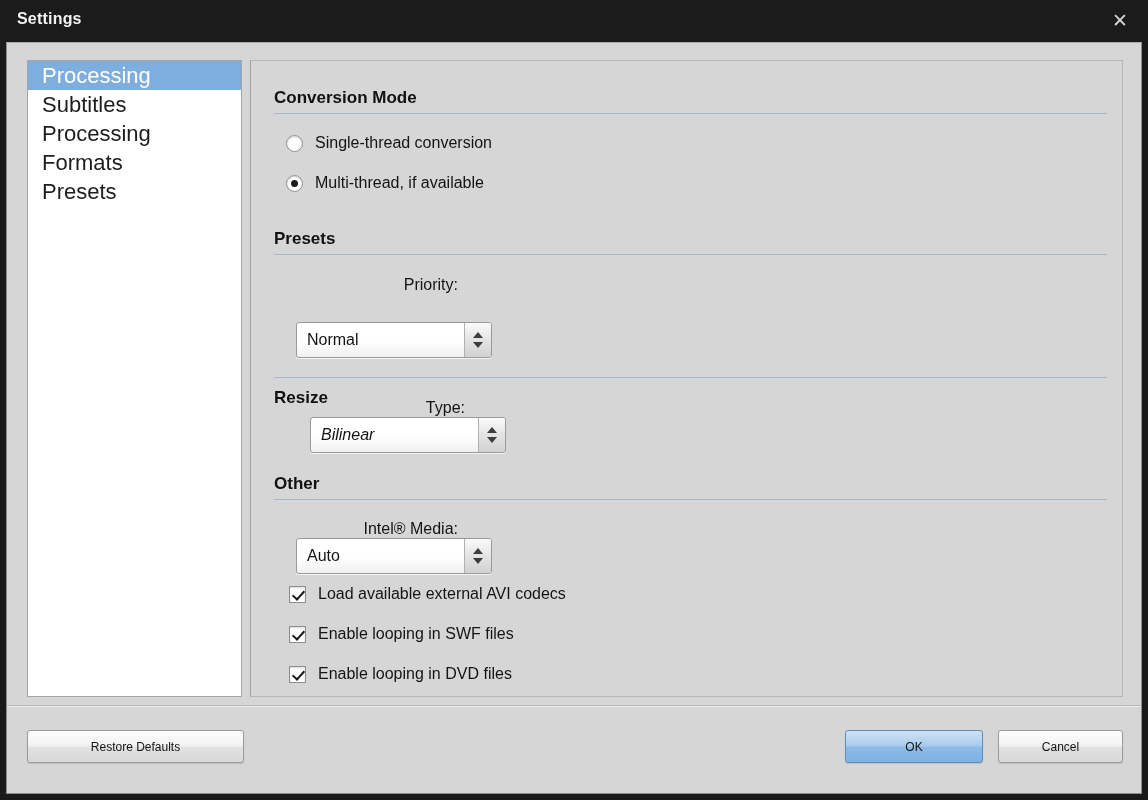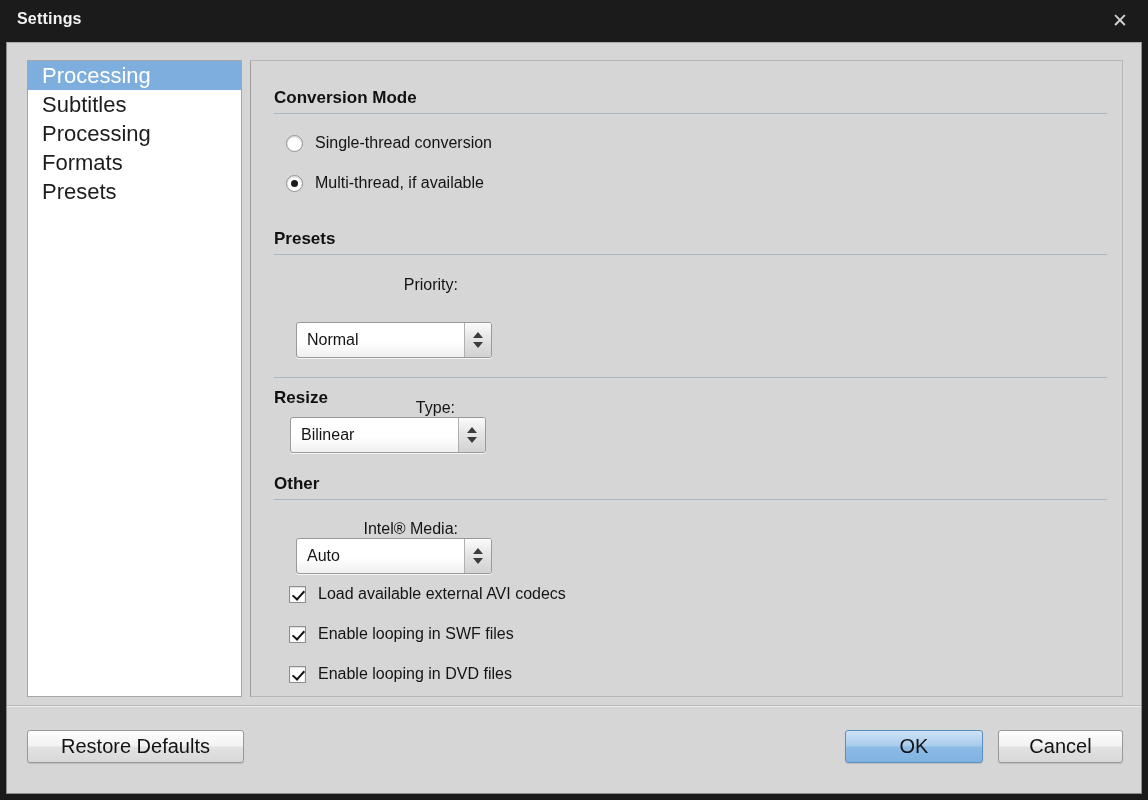--- a/index.html
+++ b/index.html
@@ -241,21 +241,21 @@
     background: #b7b7b7;
     border-bottom: 1px solid #ededed;
   }
   .btn {
     position: absolute;
     height: 33px;
     border: 1px solid #9a9a9a;
     border-radius: 3px;
     background: linear-gradient(to bottom, #fdfdfd 0%, #f2f2f2 48%, #e2e2e2 52%, #d8d8d8 100%);
     color: #131313;
-    font-size: 20px;
+    font-size: 12px;
     display: flex;
     align-items: center;
     justify-content: center;
     cursor: pointer;
     box-sizing: border-box;
     box-shadow: 0 1px 1px rgba(0,0,0,0.12);
   }
   .btn.primary {
     background: linear-gradient(to bottom, #cfe2f5 0%, #a8cbec 48%, #8dbbe6 52%, #7fb2e2 100%);
     border: 1px solid #5a8fc0;
@@ -307,21 +307,21 @@
             <span class="tri-down"></span>
           </div>
         </div>
       </div>
 
       <div class="section-head" style="left:23px; top:291px;margin-top:36px;">Resize</div>
       <div class="section-rule" style="left:23px; top:316px; width:833px;"></div>
 
       <div class="field-row" style="left:23px; top:338px;">
         <span class="field-label" style="width:150px;">Type:</span>
-        <div class="spinner" style="margin-left:16px;">
+        <div class="spinner" style="margin-left:36px;font-style:italic;">
           <span class="spinner-value">Bilinear</span>
           <div class="spinner-buttons">
             <span class="tri-up"></span>
             <span class="tri-down"></span>
           </div>
         </div>
       </div>
 
       <div class="section-head" style="left:23px; top:413px;">Other</div>
       <div class="section-rule" style="left:23px; top:438px; width:833px;"></div>

